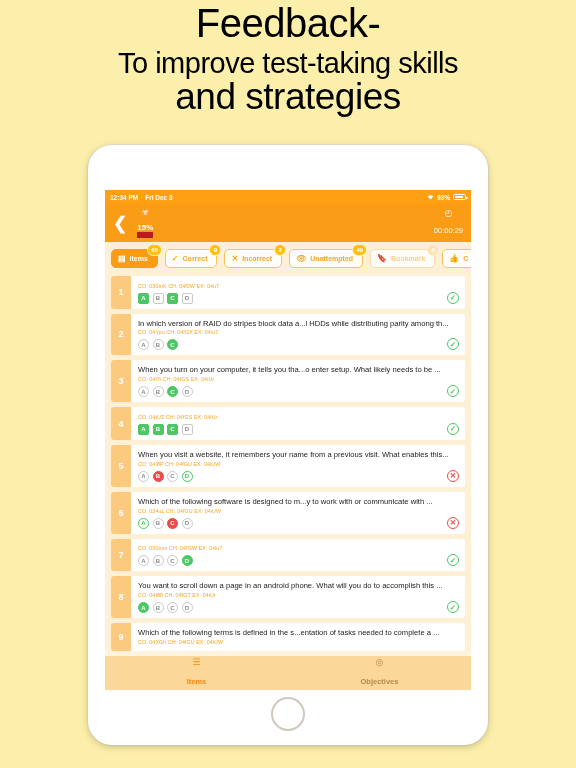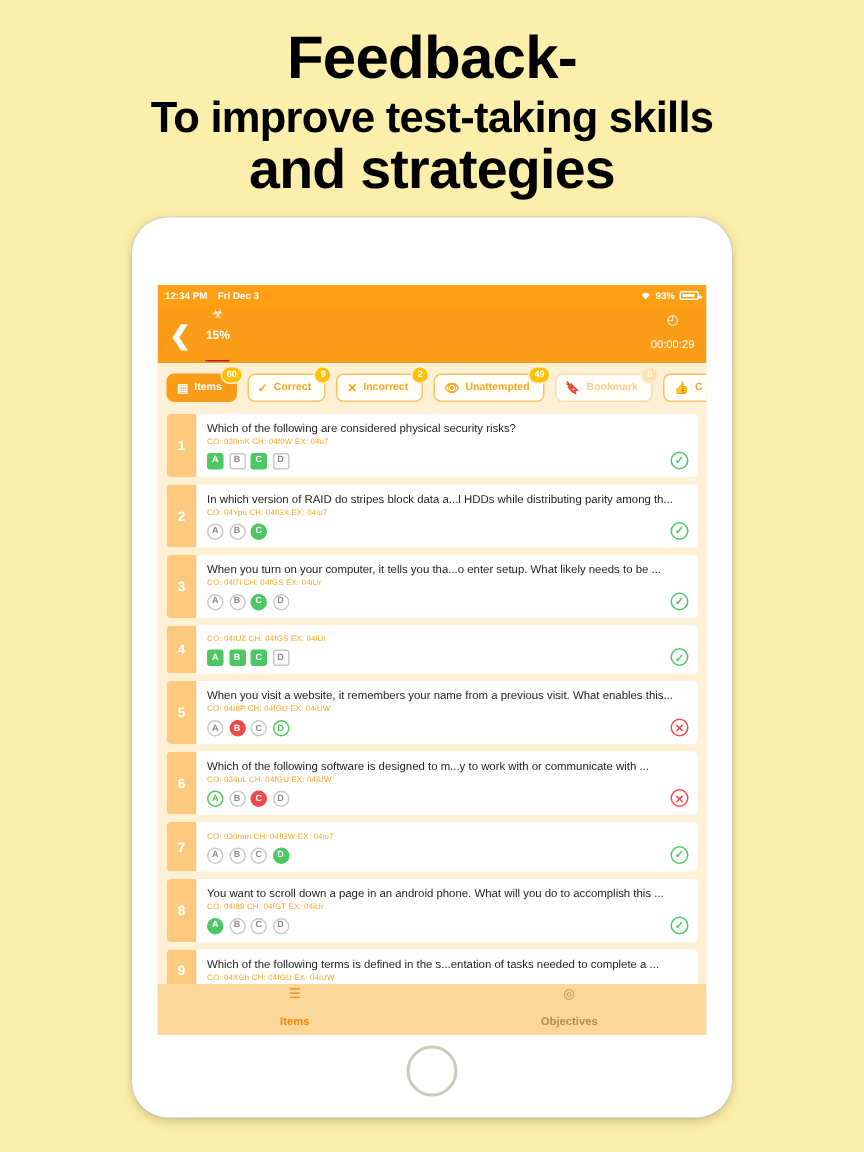--- a/index.html
+++ b/index.html
@@ -6,23 +6,23 @@
   html, body {
     width: 576px; height: 768px;
     background: #fcefab;
     font-family: "Liberation Sans", sans-serif;
     overflow: hidden;
   }
   .page { position: relative; width: 576px; height: 768px; }
 
   
   .headline {
-    position: absolute; top: 16px; left: 0; width: 576px;
+    position: absolute; top: 0; left: 0; width: 576px;
     text-align: center; color: #000;
-    font-weight: bold; letter-spacing: -0.5px;
+    font-weight: normal; letter-spacing: -0.5px;
   }
   .headline .l1 { font-size: 40px; line-height: 46px; }
   .headline .l2 { font-size: 29px; line-height: 34px; }
   .headline .l3 { font-size: 37px; line-height: 34px; }
 
   
   .tablet {
     position: absolute; left: 88px; top: 145px;
     width: 400px; height: 600px;
     background: #ffffff;
@@ -71,22 +71,22 @@
     padding: 0 8px; color: #fff; position: relative;
   }
   .nav-back {
     font-size: 17px; font-weight: bold; line-height: 1;
     color: #fff; padding-right: 10px; cursor: pointer;
   }
   .nav-score { text-align: center; line-height: 1.05; }
   .nav-score .icon { font-size: 9px; display: block; }
   .nav-score .val {
     font-size: 8px; font-weight: bold;
-    border-bottom: 1px solid #b91c1c; display: inline-block;
-    padding-bottom: 12px;
+    border-bottom: 6px solid #b91c1c; display: inline-block;
+    padding-bottom: 0px;
   }
   .nav-timer { margin-left: auto; text-align: center; line-height: 1.1; }
   .nav-timer .icon { font-size: 9px; display: block; }
   .nav-timer .val { font-size: 7.5px; }
 
   
   .filters {
     background: #fdf0d5; padding: 7px 0 8px 6px;
     display: flex; gap: 7px; align-items: flex-start;
     overflow: hidden; white-space: nowrap;
@@ -247,21 +247,20 @@
           <span class="gly">👍</span>
           <span>C</span>
         </div>
       </div>
 
       <div class="list">
 
         <div class="qrow">
           <div class="qnum">1</div>
           <div class="qbody">
-            <div class="qtext">Which of the following are considered physical security risks?</div>
             <div class="qcode">CO: 030mK CH: 04f0W EX: 04u7</div>
             <div class="qopts">
               <span class="opt square green">A</span>
               <span class="opt square">B</span>
               <span class="opt square green">C</span>
               <span class="opt square">D</span>
             </div>
             <span class="qstatus">✓</span>
           </div>
         </div>

